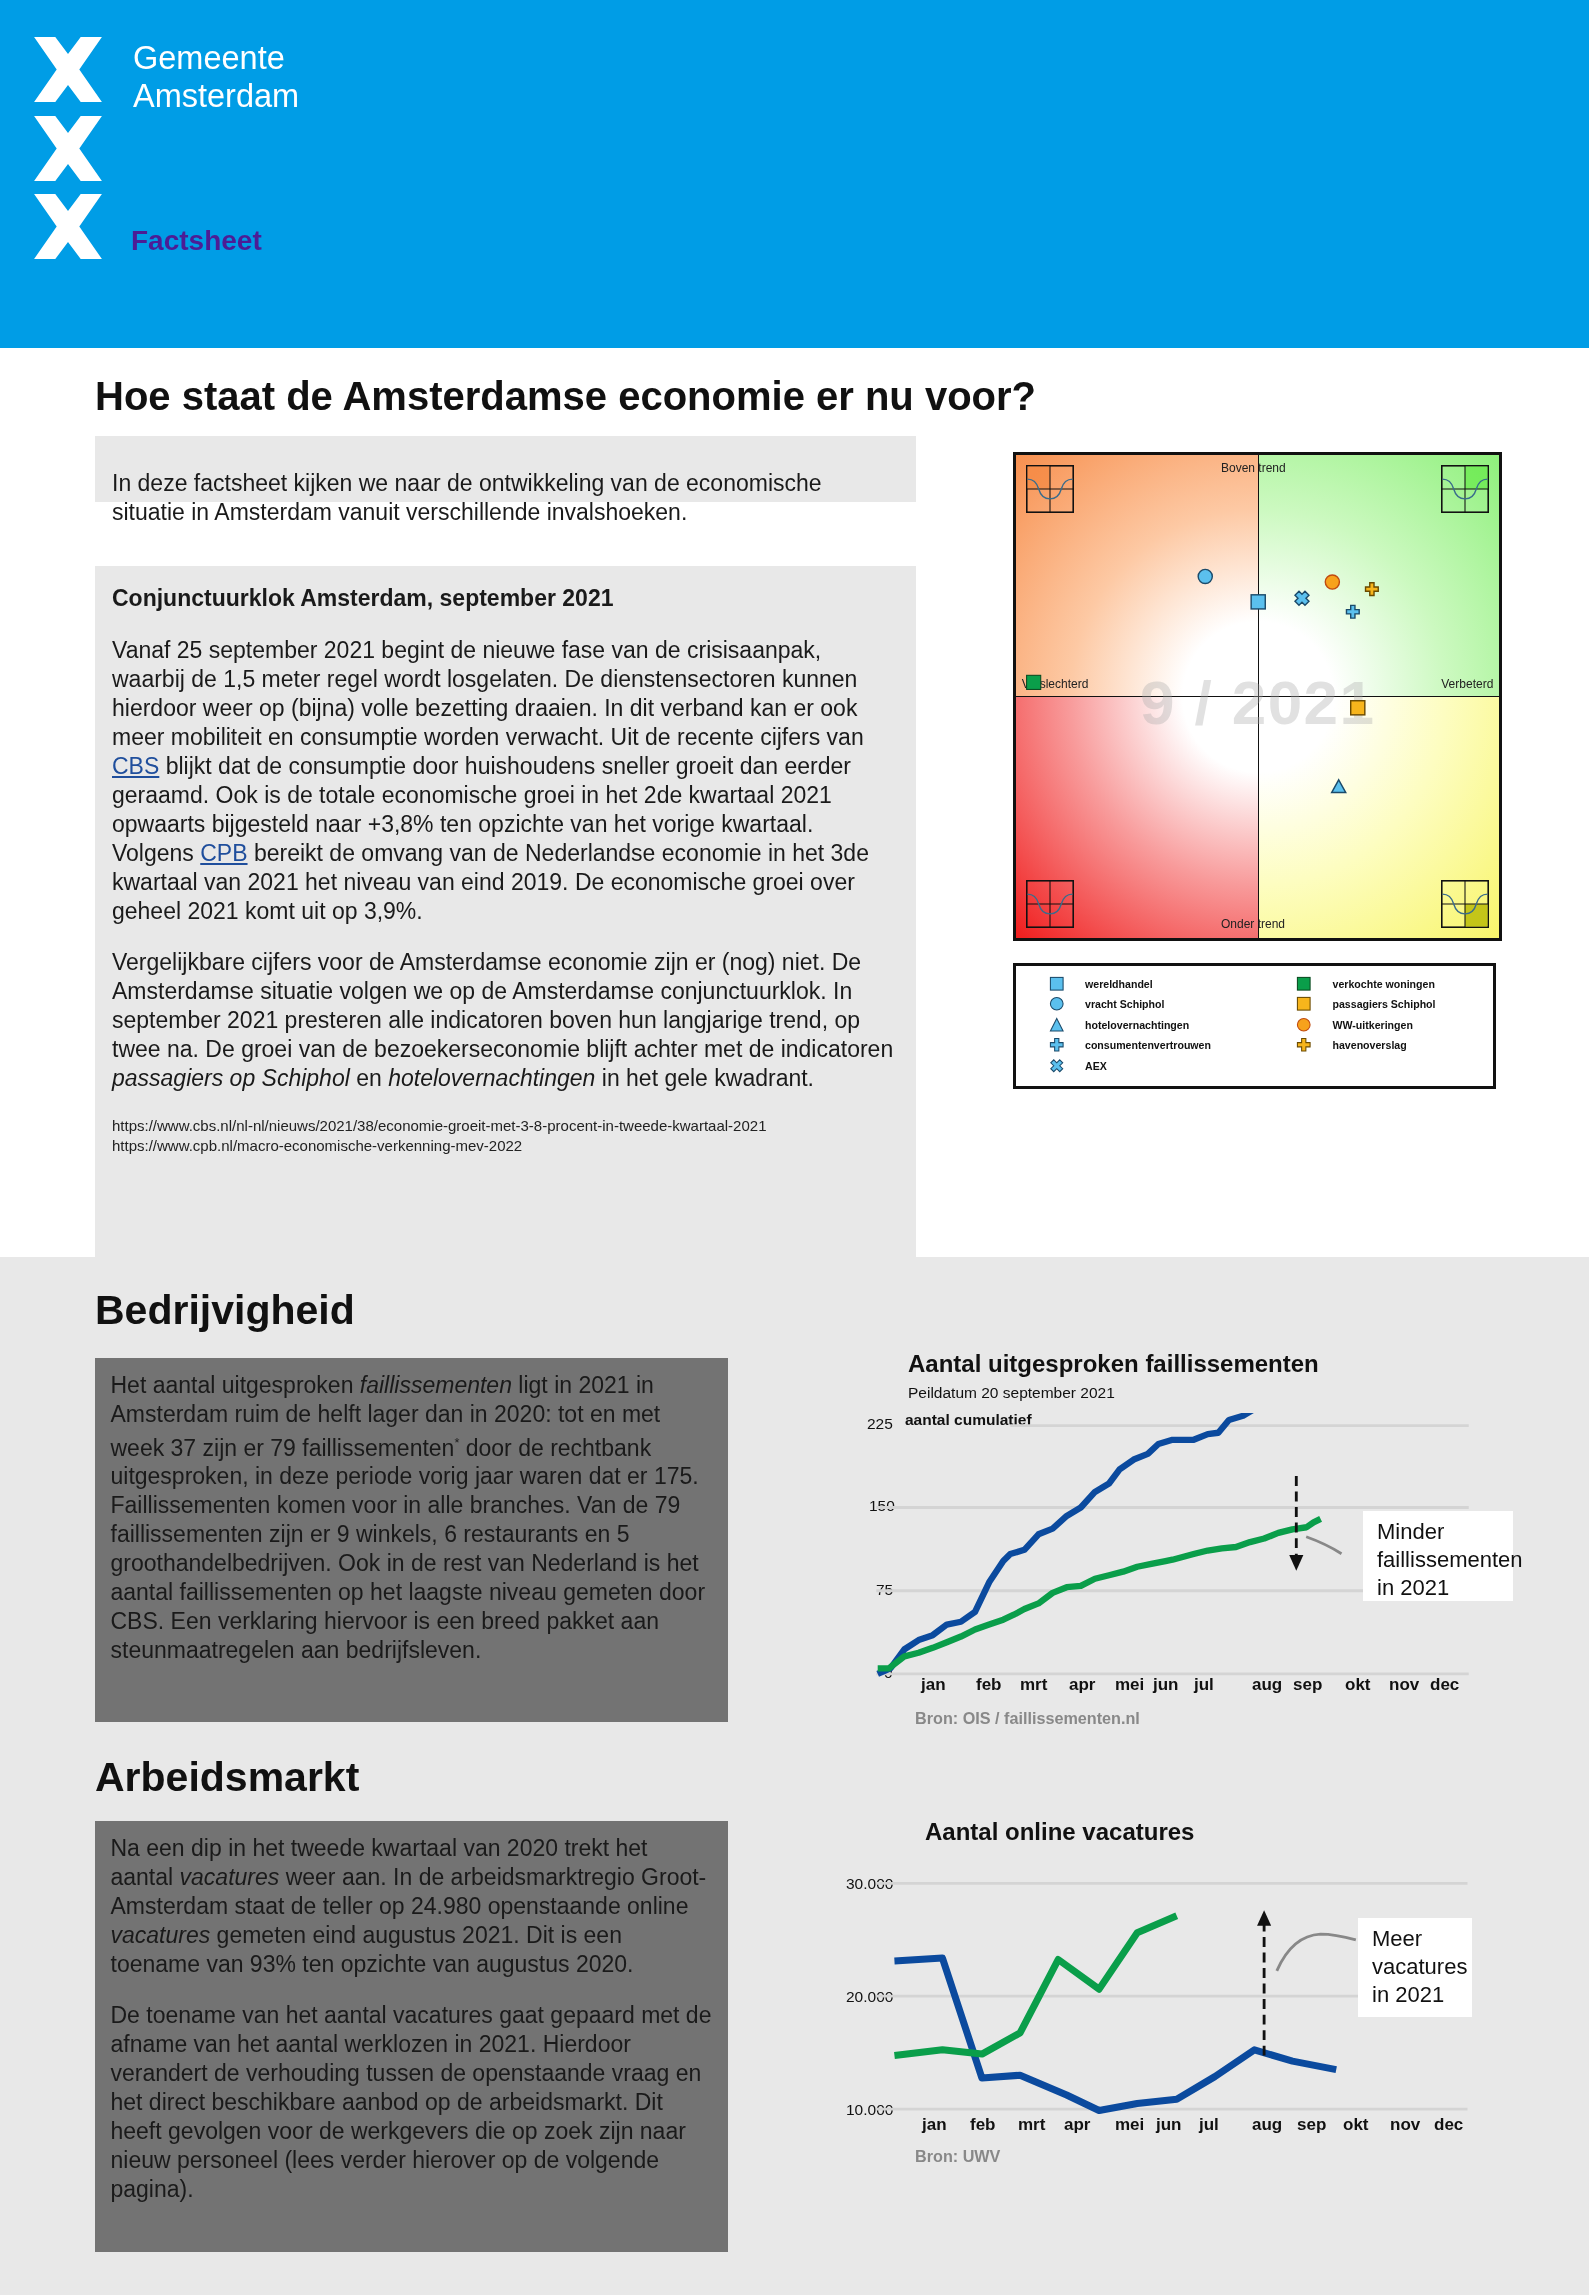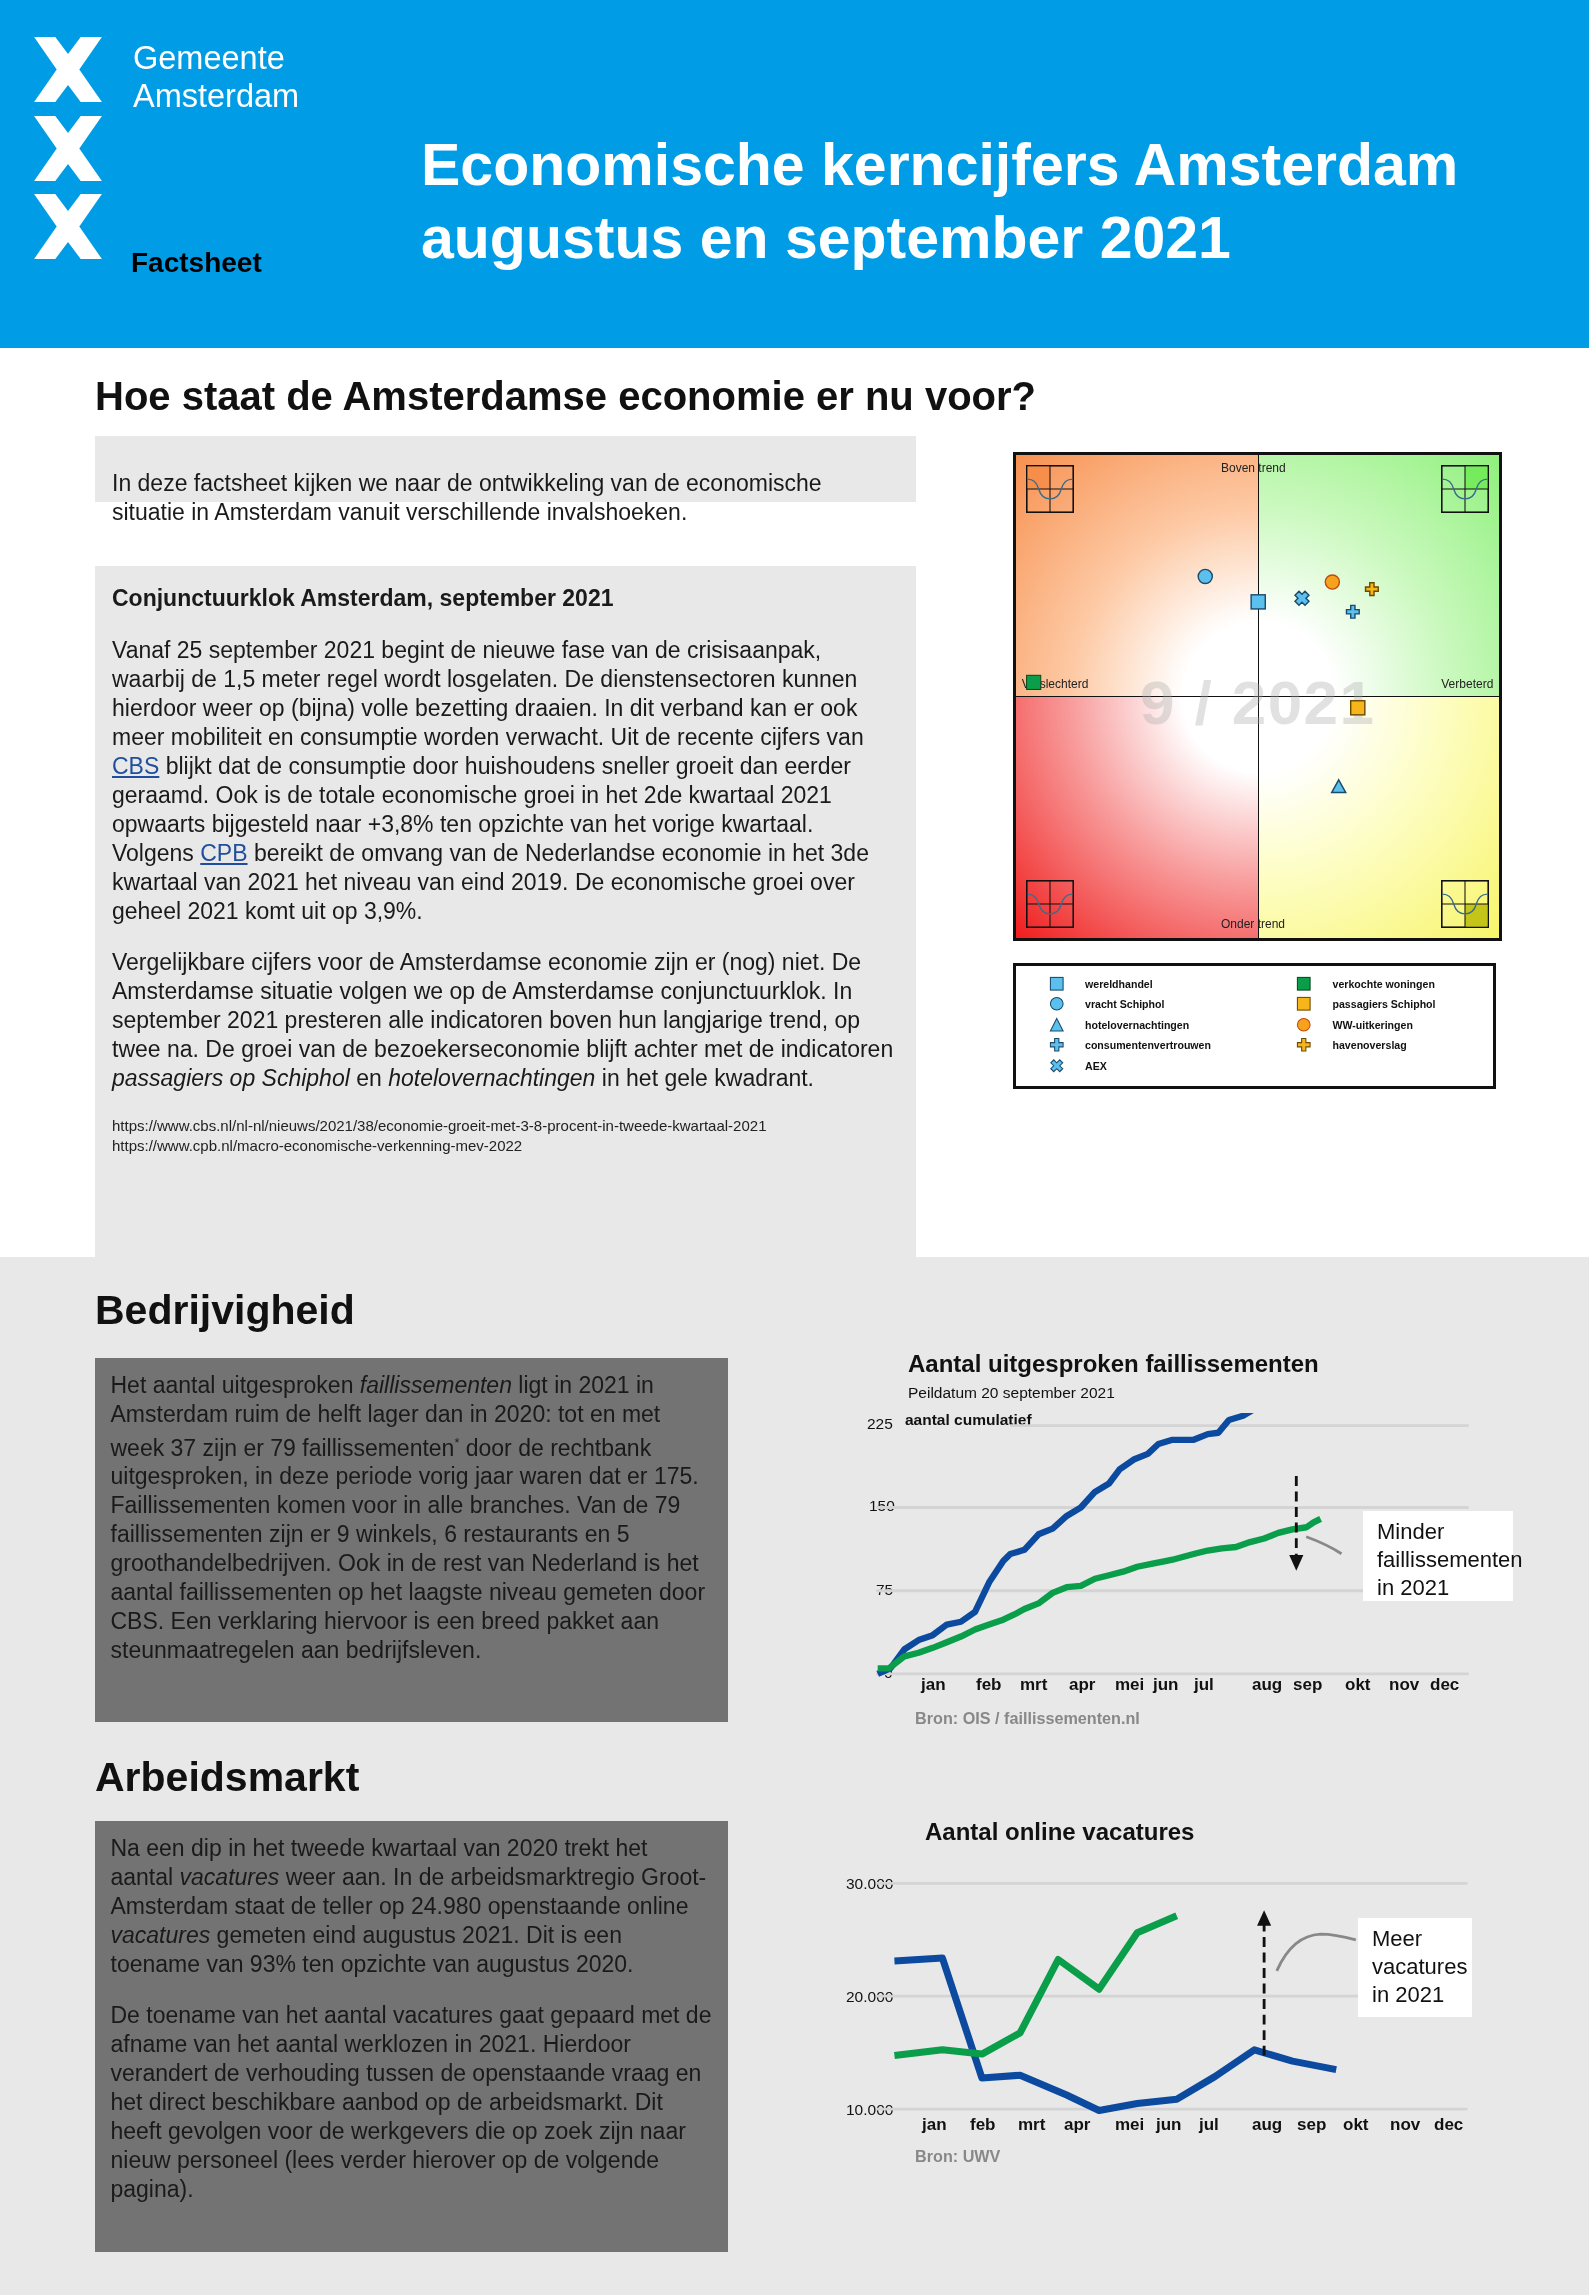--- a/index.html
+++ b/index.html
@@ -1,20 +1,20 @@
 <!DOCTYPE html>
 <html style="font-size:11.3px"><head>
 <meta charset="utf-8">
 <style>
   html,body{margin:0;padding:0;}
   body{width:1589px;height:2295px;position:relative;background:#ffffff;font-family:"Liberation Sans",sans-serif;color:#1a1a1a;overflow:hidden;}
   .header{position:absolute;left:0;top:0;width:1589px;height:348px;background:#009de6;}
   .logo-x{position:absolute;left:34px;width:68px;height:65px;}
   .logo-text{position:absolute;left:133px;color:#fff;font-weight:normal;font-size:32.5px;line-height:37px;}
-  .factsheet{position:absolute;left:131px;top:225px;color:#000000;font-size:28px;font-weight:bold;margin-top:22px;}
+  .factsheet{position:absolute;left:131px;top:225px;color:#4c1d95;font-size:28px;font-weight:bold;}
   .main-title{position:absolute;left:421px;top:129px;color:#fff;font-size:59px;font-weight:bold;line-height:73px;}
   h2.sec{position:absolute;margin:0;font-size:41px;font-weight:bold;color:#111;}
   .graybox{position:absolute;background:#e8e8e8;}
   .whitebox{position:absolute;background:#737373;}
   .txt{font-size:23px;line-height:29px;color:#1a1a1a;}
   .txt p{margin:0 0 22.6px 0;}
   .link{color:#1f4e9c;text-decoration:underline;}
   .small{font-size:15px;line-height:20px;color:#222;}
   .bottom{position:absolute;left:0;top:1257px;width:1589px;height:1038px;background:#e8e8e8;}
   .clock{position:absolute;left:1013px;top:452px;width:483px;height:483px;border:3.5px solid #111;overflow:hidden;}
@@ -37,24 +37,20 @@
     </svg>
   <svg class="logo-x" style="top:116px" viewBox="0 0 96 92">
       <path d="M0 0 L30 0 L48 24 L66 0 L96 0 L64 46 L96 92 L66 92 L48 68 L30 92 L0 92 L32 46 Z" fill="#fff"></path>
     </svg>
   <svg class="logo-x" style="top:194px" viewBox="0 0 96 92">
       <path d="M0 0 L30 0 L48 24 L66 0 L96 0 L64 46 L96 92 L66 92 L48 68 L30 92 L0 92 L32 46 Z" fill="#fff"></path>
     </svg>
   <div class="logo-text" style="top:40px">Gemeente</div>
   <div class="logo-text" style="top:78px">Amsterdam</div>
   <div class="factsheet">Factsheet</div>
-  <div class="main-title">
-    <div>Economische kerncijfers Amsterdam</div>
-    <div>augustus en september 2021</div>
-  </div>
 </div>
 
 <h2 class="sec" style="left:95px;top:374px;font-size:40px;">Hoe staat de Amsterdamse economie er nu voor?</h2>
 
 <div class="graybox txt" style="left:95px;top:436px;width:821px;height:66px;padding:33px 17px;box-sizing:border-box;">
   <span>In deze factsheet kijken we naar de ontwikkeling van de economische situatie in Amsterdam vanuit verschillende invalshoeken.</span>
 </div>
 
 <div class="graybox txt" style="left:95px;top:566px;width:821px;height:760px;padding:15.5px 17px;box-sizing:border-box;">
   <div style="font-weight:bold;font-size:23px;margin:2.8px 0 22.6px 0;">Conjunctuurklok Amsterdam, september 2021</div>

